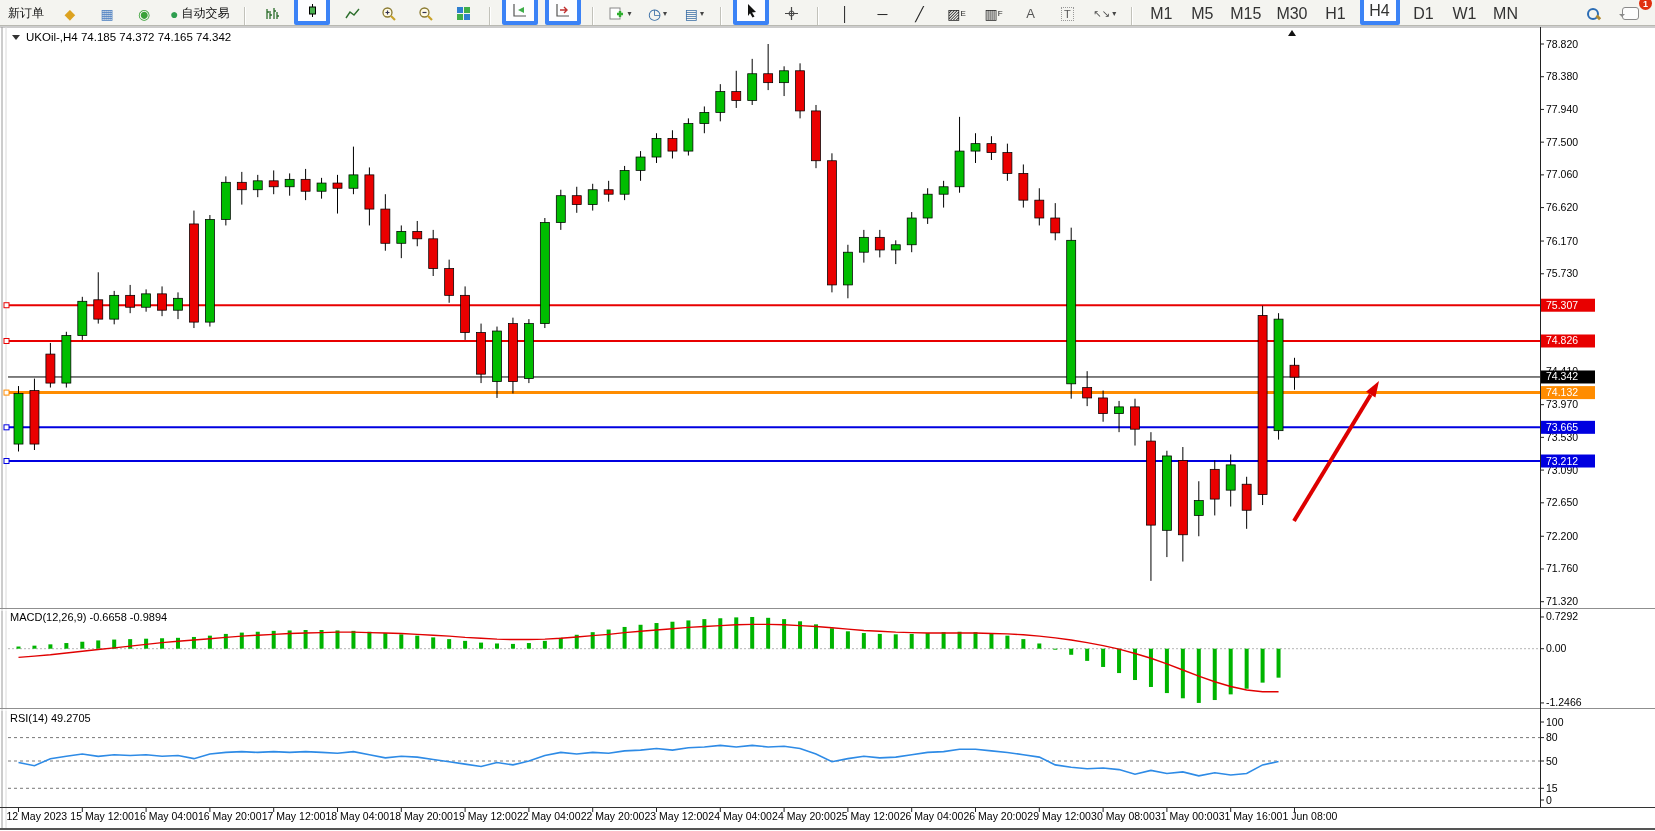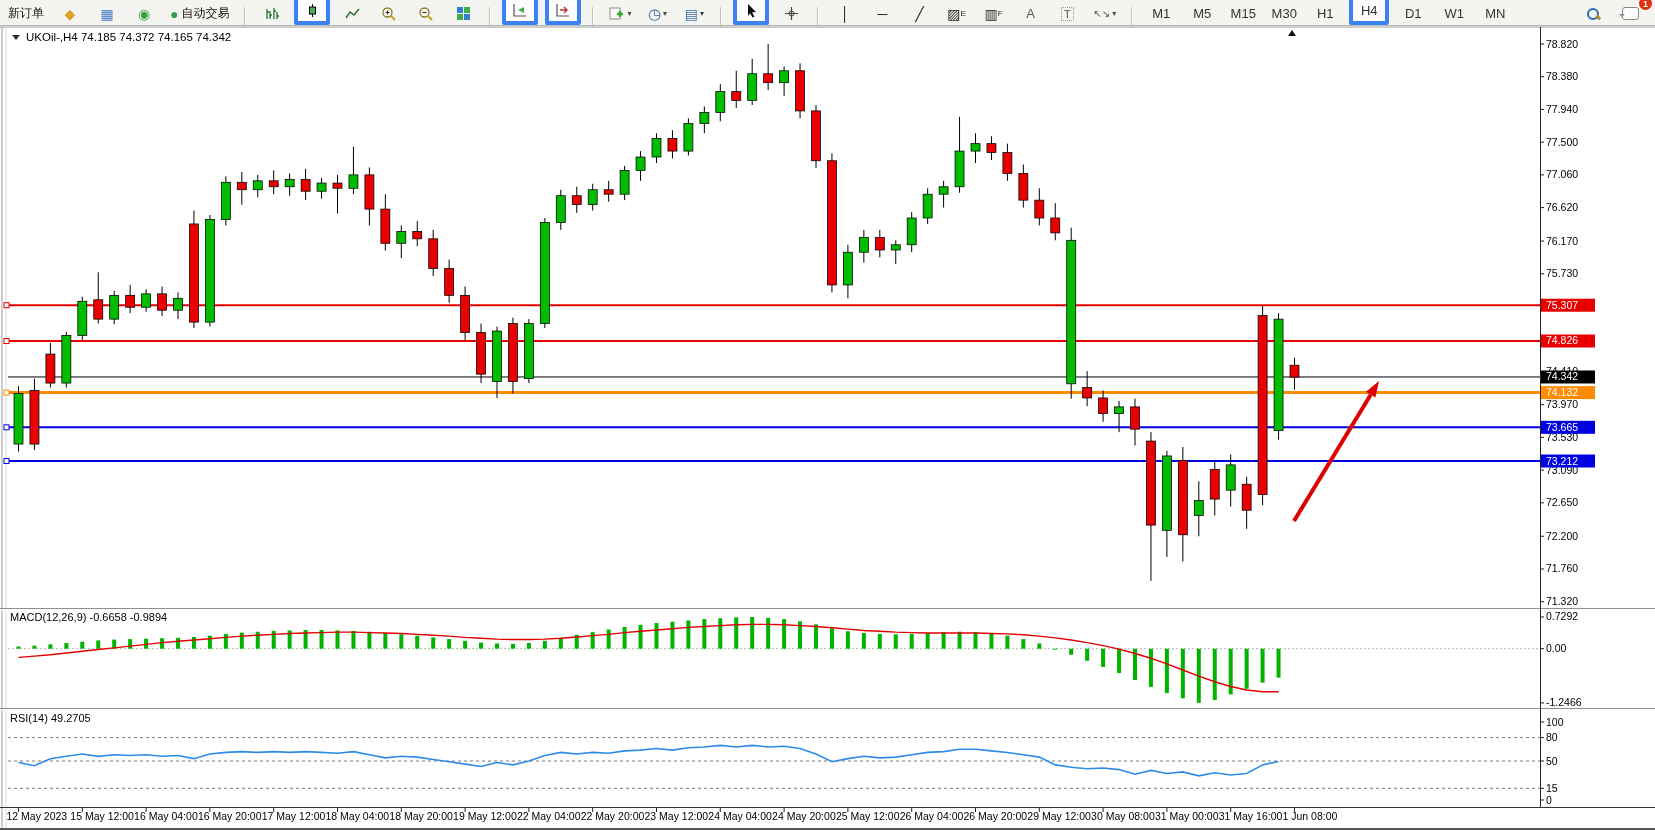--- a/index.html
+++ b/index.html
@@ -5,21 +5,21 @@
   html,body{margin:0;padding:0;background:#fff;width:1655px;height:831px;overflow:hidden;
     font-family:"Liberation Sans","DejaVu Sans",sans-serif;}
   #toolbar{position:absolute;left:0;top:0;width:1655px;height:26px;background:#f4f4f0;
     border-bottom:1px solid #b9b9b2;display:flex;align-items:flex-end;padding-left:4px;box-sizing:border-box;gap:7px;}
   .tbtn{height:21px;min-width:22px;display:flex;align-items:center;justify-content:center;
     border:1px solid transparent;border-radius:2px;padding:0 3px;font-size:12px;color:#222;cursor:default;}
   .tbtn.active{border:4px solid #3b82f6;background:#fdfdff;}
   .tsep{width:1px;height:18px;background:#c2c2ba;border-right:1px solid #fff;margin:0 4px;}
   .glyph{font-size:14px;line-height:14px;}
   .caret{font-size:8px;color:#444;margin-left:2px;}
-  .tf{font-size:13px;color:#333;min-width:26px;}
+  .tf{font-size:16px;color:#333;min-width:26px;}
   .cn{font-size:12px;color:#111;}
   .spacer{flex:1;}
   .tile{display:grid;grid-template-columns:6px 6px;grid-template-rows:6px 6px;gap:1px;}
   .tile i{display:block;}
   .chatwrap{position:relative;margin-right:10px;}
   .bubble{width:15px;height:11px;border:1.5px solid #8a8a8a;border-radius:3px;background:#fdfdfd;}
   .bubble:after{content:"";position:absolute;left:3px;top:11px;border:3px solid transparent;border-top-color:#8a8a8a;}
   .badge{position:absolute;right:-8px;top:-6px;width:13px;height:13px;border-radius:50%;
     background:#e03010;color:#fff;font-size:9px;display:flex;align-items:center;justify-content:center;font-weight:bold;}
   .mag{position:relative;width:14px;height:14px;}

